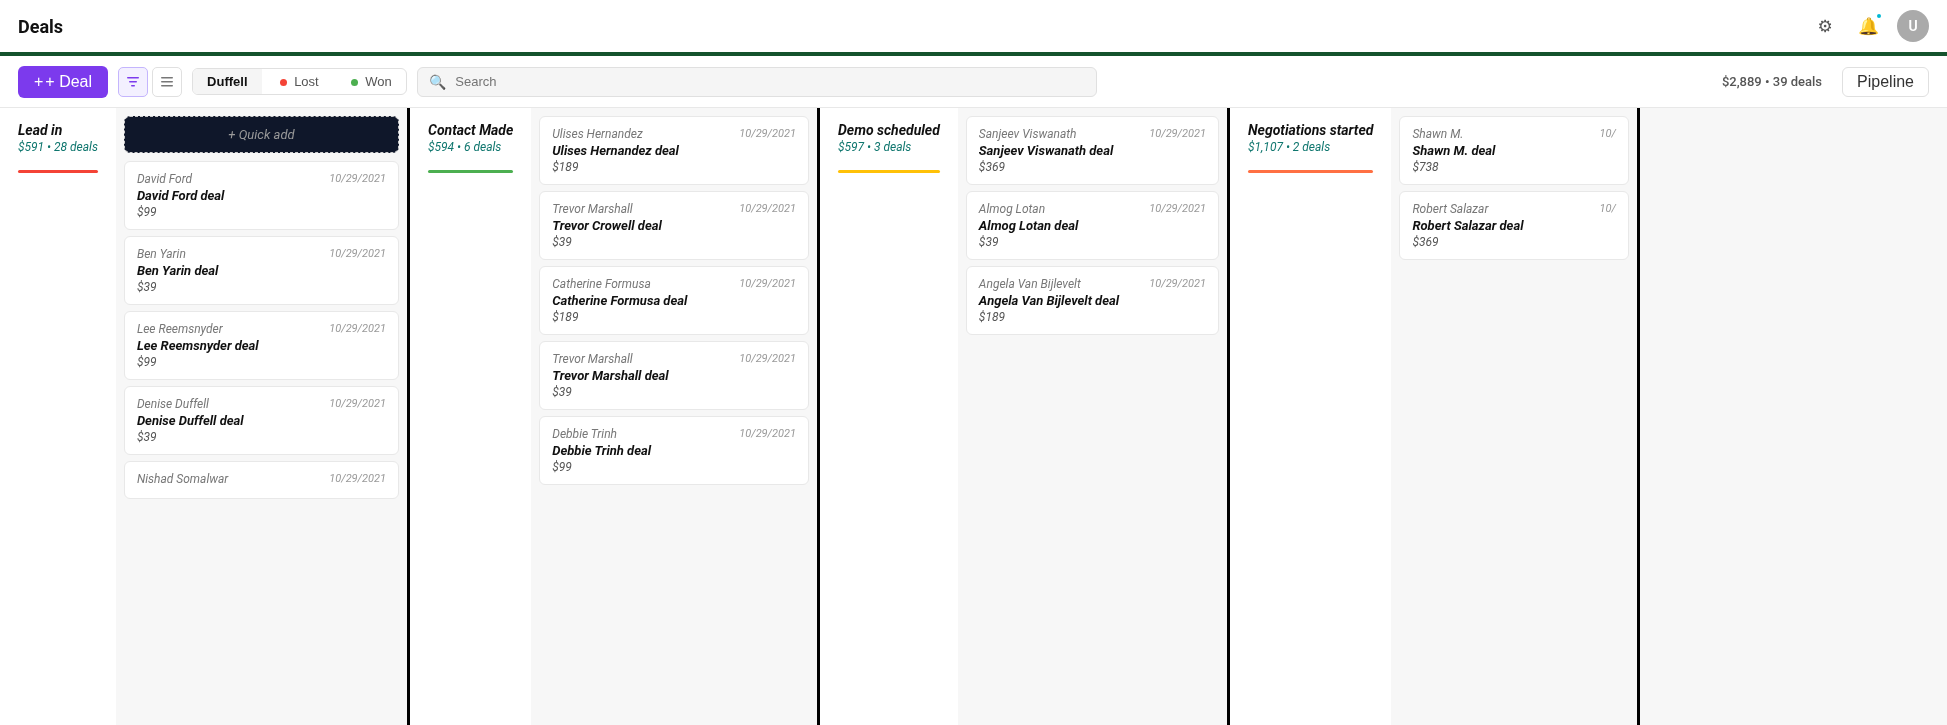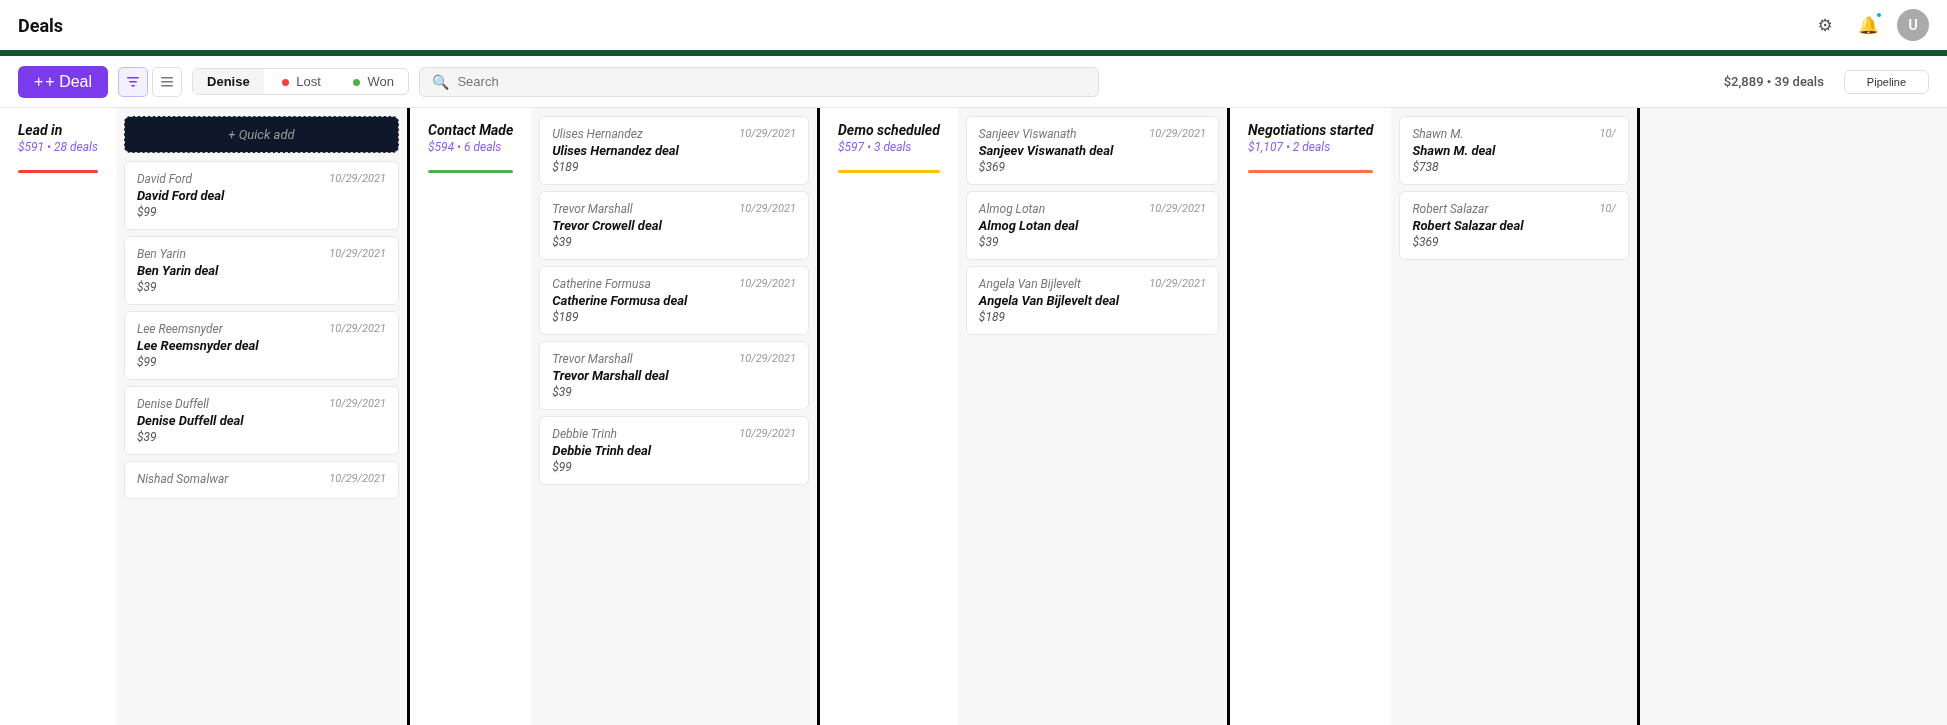--- a/index.html
+++ b/index.html
@@ -1,19 +1,19 @@
 <!DOCTYPE html>
 <html><head>
   <meta charset="utf-8">
   <style>
     * { box-sizing: border-box; margin: 0; padding: 0; }
     body { font-family: -apple-system, BlinkMacSystemFont, 'Segoe UI', Roboto, sans-serif; background: #fff; color: #222; font-size: 13px; }
 
     
-    .header { display: flex; align-items: center; padding: 10px 18px; border-bottom: 6px solid #14532d; height: 56px; }
+    .header { display: flex; align-items: center; padding: 10px 18px; border-bottom: 4px solid #14532d; height: 56px; }
     .header-title { font-size: 18px; font-weight: 700; color: #111; flex: 0 0 auto; margin-right: auto; }
     .header-icons { display: flex; align-items: center; gap: 12px; }
     .header-icon { width: 32px; height: 32px; border-radius: 50%; display: flex; align-items: center; justify-content: center; cursor: pointer; color: #555; font-size: 17px; }
     .header-icon.avatar { background: #aaa; color: #fff; font-size: 14px; font-weight: 600; }
     .notif-wrapper { position: relative; }
     .notif-badge { position: absolute; top: 2px; right: 2px; width: 8px; height: 8px; background: #00b8d4; border-radius: 50%; border: 2px solid #fff; }
 
     
     .toolbar { display: flex; align-items: center; padding: 8px 18px; border-bottom: 1px solid #e8e8e8; gap: 10px; height: 52px; }
     .btn-add-deal { background: #7c3aed; color: #fff; border: none; border-radius: 6px; padding: 7px 16px; font-size: 13px; font-weight: 600; cursor: pointer; display: flex; align-items: center; gap: 6px; }
@@ -24,28 +24,28 @@
     .filter-btns { display: flex; gap: 4px; border: 1px solid #e0e0e0; border-radius: 6px; overflow: hidden; }
     .filter-btn { background: none; border: none; padding: 5px 14px; cursor: pointer; font-size: 13px; color: #555; font-weight: 500; }
     .filter-btn.active { background: #f5f5f5; color: #111; font-weight: 600; }
     .filter-btn .dot { display: inline-block; width: 7px; height: 7px; border-radius: 50%; margin-right: 4px; }
     .dot-red { background: #f44336; }
     .dot-green { background: #4caf50; }
     .search-box { display: flex; align-items: center; background: #f5f5f5; border: 1px solid #e0e0e0; border-radius: 6px; padding: 6px 12px; gap: 8px; flex: 1; max-width: 680px; }
     .search-box input { background: none; border: none; outline: none; font-size: 13px; width: 100%; color: #333; }
     .search-icon-char { color: #999; font-size: 14px; }
     .total-info { margin-left: auto; font-size: 13px; color: #555; font-weight: 500; }
-    .pipeline-btn { background: none; border: 1px solid #e0e0e0; border-radius: 6px; padding: 5px 22px; font-size: 11px; cursor: pointer; color: #333; font-weight: 500; margin-left: 10px; }
+    .pipeline-btn { background: none; border: 1px solid #e0e0e0; border-radius: 6px; padding: 5px 14px; font-size: 16px; cursor: pointer; color: #333; font-weight: 500; margin-left: 10px; }
 
     
     .kanban { display: flex; gap: 0; overflow-x: auto; height: calc(725px - 108px); background: #f7f7f7; }
     .column { min-width: 410px; max-width: 410px; display: flex; border-right: 3px solid #000000; background: #f7f7f7; font-style: italic; }
     .column-header { padding: 14px 18px 8px; background: #fff; }
     .column-title { font-size: 14px; font-weight: 700; color: #111; margin-bottom: 2px; }
-    .column-meta { font-size: 12px; color: #8b5cf6; margin-bottom: 16px; }
+    .column-meta { font-size: 12px; color: #0f766e; margin-bottom: 16px; }
     .column-bar { height: 3px; border-radius: 2px; }
     .bar-red { background: #f44336; }
     .bar-green { background: #4caf50; }
     .bar-yellow { background: #ffc107; }
     .bar-orange { background: #ff7043; }
 
     .column-body { flex: 1; overflow-y: auto; padding: 8px; }
     .quick-add { border: 1.5px dashed #ccc; border-radius: 6px; text-align: center; padding: 10px; color: #999; font-size: 13px; cursor: pointer; margin-bottom: 8px; background: #0f172a; }
     .deal-card { background: #fff; border: 1px solid #e8e8e8; border-radius: 6px; padding: 10px 12px; margin-bottom: 6px; cursor: pointer; }
     .card-top { display: flex; justify-content: space-between; align-items: flex-start; margin-bottom: 2px; }
@@ -84,21 +84,21 @@
     </button>
     <button class="view-btn" title="List view">
       <svg width="14" height="14" viewBox="0 0 14 14" fill="none">
           <rect x="1" y="2" width="12" height="1.5" rx="0.75" fill="#777"></rect>
           <rect x="1" y="6" width="12" height="1.5" rx="0.75" fill="#777"></rect>
           <rect x="1" y="10" width="12" height="1.5" rx="0.75" fill="#777"></rect>
         </svg>
     </button>
   </div>
   <div class="filter-btns">
-    <button class="filter-btn active">Denise</button>
+    <button class="filter-btn active">Duffell</button>
     <button class="filter-btn">
       <span class="dot dot-red"></span>
       <span>Lost</span>
     </button>
     <button class="filter-btn">
       <span class="dot dot-green"></span>
       <span>Won</span>
     </button>
   </div>
   <div class="search-box">

